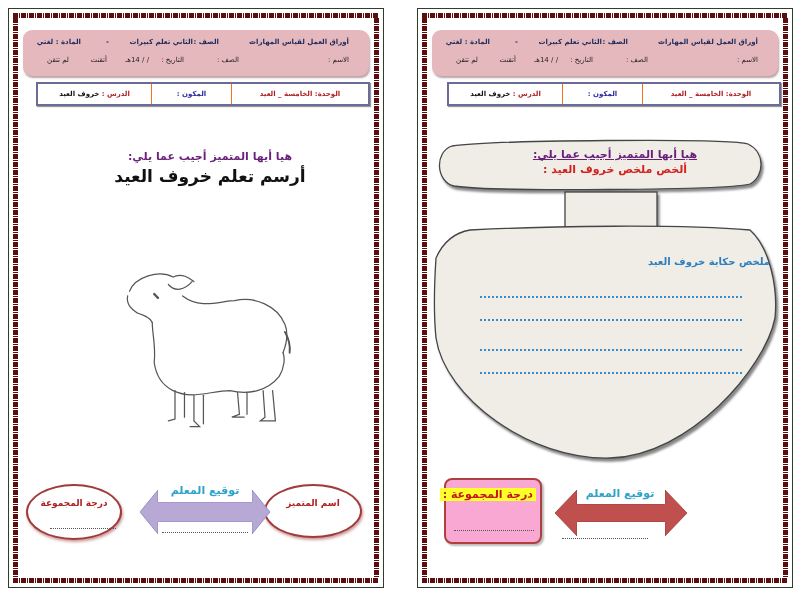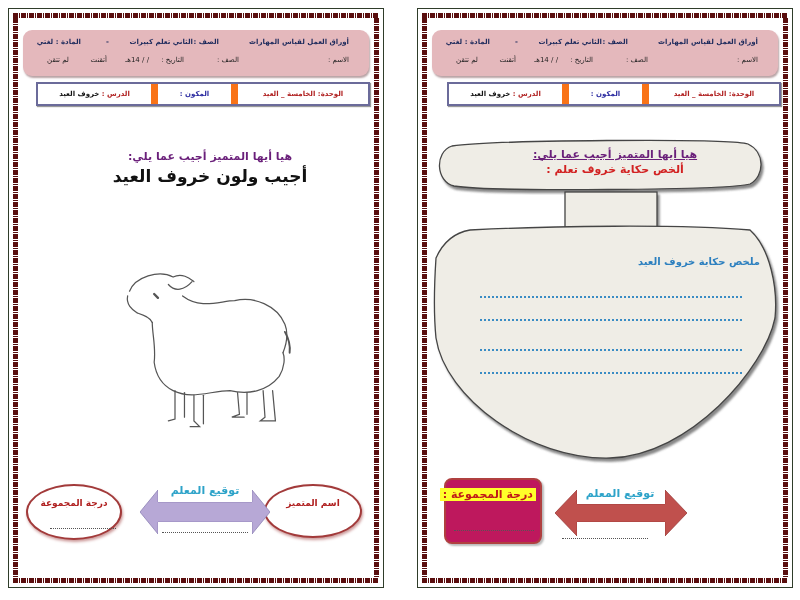--- a/index.html
+++ b/index.html
@@ -34,21 +34,21 @@
   .header-row { position: absolute; left: 0; right: 0; display: flex; }
   .header-row1 { top: 8px; }
   .header-row2 { top: 26px; color: #222; font-weight: normal; }
   .header-row span { position: absolute; white-space: nowrap; }
 
   .info-table {
     position: absolute; top: 82px; left: 22px; width: 334px; height: 24px;
     border: 2px solid #6b6b9a; display: flex; direction: rtl;
     box-shadow: 1px 1px 1px #999;
   }
-  .info-cell { border-left: 7px solid #f97316; display: flex; align-items: center; justify-content: center; font-size: 7px; font-weight: bold; }
+  .info-cell { border-left: 1px solid #f97316; display: flex; align-items: center; justify-content: center; font-size: 7px; font-weight: bold; }
   .info-cell:last-child { border-left: none; }
   .c-unit { width: 137px; color: #b02020; }
   .c-comp { width: 80px; color: #2a2aa0; }
   .c-lesson { flex: 1; }
   .c-lesson .lbl { color: #b02020; }
   .c-lesson .val { color: #111; }
 
   .prompt { position: absolute; direction: rtl; text-align: center; font-weight: bold; }
   .prompt-small { color: #6a1f7a; font-size: 11px; }
   .prompt-big { color: #111; font-size: 17px; }
@@ -60,21 +60,21 @@
     position: absolute; border: 2px solid #a23a3a; border-radius: 50%;
     background: #fff; box-shadow: 1px 2px 3px #c99;
     direction: rtl; font-size: 9px; font-weight: bold; color: #b02020; text-align: center;
   }
   .arrow-zone { position: absolute; }
   .sig-label { position: absolute; direction: rtl; font-weight: bold; font-size: 11px; color: #2da3c9; text-align: center; white-space: nowrap; }
   .dots { position: absolute; border-bottom: 1px dotted #555; height: 1px; }
 
   .rect-box {
     position: absolute; border: 2px solid #b04040; border-radius: 8px;
-    background: #be185d; box-shadow: 2px 2px 2px #bbb;
+    background: #f9a8d4; box-shadow: 2px 2px 2px #bbb;
   }
   .hl { position: absolute; background: #ffff2a; color: #c01818; font-weight: bold; font-size: 11px; direction: rtl; padding: 0 3px; white-space: nowrap; }
   .sign-text-1 { position: absolute; direction: rtl; color: #6a1f7a; font-weight: bold; font-size: 11px; text-decoration: underline; text-align: center; white-space: nowrap; }
   .sign-text-2 { position: absolute; direction: rtl; color: #d22222; font-weight: bold; font-size: 11px; text-align: center; white-space: nowrap; }
   .summary-title { position: absolute; direction: rtl; color: #2b7fbf; font-weight: bold; font-size: 10px; white-space: nowrap; }
   .write-line { position: absolute; height: 1px; border-bottom: 2px dotted #3a8cc4; }
 </style>
 </head>
 <body>
 
@@ -102,21 +102,21 @@
 
   <div class="info-table" style="left:36px;">
     <div class="info-cell c-unit">الوحدة: الخامسة _ العيد</div>
     <div class="info-cell c-comp">المكون :</div>
     <div class="info-cell c-lesson">
       <span class="lbl">الدرس :</span>&nbsp;<span class="val">خروف العيد</span>
     </div>
   </div>
 
   <div class="prompt prompt-small" style="left:120px; top:150px; width:180px;">هيا أيها المتميز أجيب عما يلي:</div>
-  <div class="prompt prompt-big" style="left:100px; top:166px; width:220px;">أجيب ولون خروف العيد</div>
+  <div class="prompt prompt-big" style="left:100px; top:166px; width:220px;">أرسم تعلم خروف العيد</div>
 
   <svg class="sheep" viewBox="0 0 200 190">
     <g fill="none" stroke="#555" stroke-width="1.3" stroke-linecap="round">
       <path d="M14,35 C20,20 45,12 60,20 C70,15 78,22 82,25"></path>
       <path d="M55,28 C62,36 72,34 80,25"></path>
       <path d="M12,40 C10,50 18,55 22,58 C28,60 35,62 38,68"></path>
       <path d="M70,40 C90,55 110,45 125,45 C145,40 170,50 178,70 C182,80 180,90 176,100"></path>
       <path d="M38,68 C38,80 42,95 40,110 C42,125 50,135 60,140 C80,150 100,140 120,140 C140,145 160,140 172,125 C178,115 178,105 176,100"></path>
       <path d="M178,78 C182,85 184,92 183,100" stroke-width="2"></path>
       <path d="M62,140 L62,170 L55,172"></path>
@@ -182,23 +182,23 @@
     <defs>
       <filter id="sh" x="-5%" y="-5%" width="115%" height="115%">
         <feDropShadow dx="2" dy="3" stdDeviation="1.2" flood-color="#555" flood-opacity="0.7"></feDropShadow>
       </filter>
     </defs>
     <path d="M22,8 C60,2 300,0 318,6 C335,14 335,38 320,46 C300,52 60,54 24,48 C6,44 4,14 22,8 Z" fill="#efede6" stroke="#444" stroke-width="1.3" filter="url(#sh)"></path>
     <rect x="135" y="54" width="92" height="38" fill="#efede6" stroke="#444" stroke-width="1.3" filter="url(#sh)"></rect>
     <path d="M40,92 C120,88 250,86 320,92 C340,110 348,150 345,180 C335,230 260,318 180,320 C100,322 15,260 6,200 C4,180 4,150 6,120 C15,100 28,94 40,92 Z" fill="#efede6" stroke="#444" stroke-width="1.3" filter="url(#sh)"></path>
   </svg>
   <div class="sign-text-1" style="left:90px; top:148px; width:250px;">هيا أيها المتميز أجيب عما يلي:</div>
-  <div class="sign-text-2" style="left:90px; top:163px; width:250px;">ألخص حكاية خروف تعلم :</div>
-
-  <div class="summary-title" style="right:40px; top:256px;margin-left:15px;">ملخص حكاية خروف العيد</div>
+  <div class="sign-text-2" style="left:90px; top:163px; width:250px;">ألخص ملخص خروف العيد :</div>
+
+  <div class="summary-title" style="right:30px; top:256px;margin-left:15px;">ملخص حكاية خروف العيد</div>
   <div class="write-line" style="left:80px; top:296px; width:262px;"></div>
   <div class="write-line" style="left:80px; top:319px; width:262px;"></div>
   <div class="write-line" style="left:80px; top:349px; width:262px;"></div>
   <div class="write-line" style="left:80px; top:372px; width:262px;"></div>
 
   <svg class="arrow-zone" style="left:155px; top:480px;" width="132" height="66">
     <polygon points="0,33 22,10 22,24 110,24 110,10 132,33 110,56 110,42 22,42 22,56" fill="#c0504d" stroke="#9c3c3a" stroke-width="0.8"></polygon>
     <rect x="22" y="6" width="88" height="18" fill="#fff"></rect>
     <rect x="22" y="42" width="88" height="22" fill="#fff"></rect>
   </svg>

